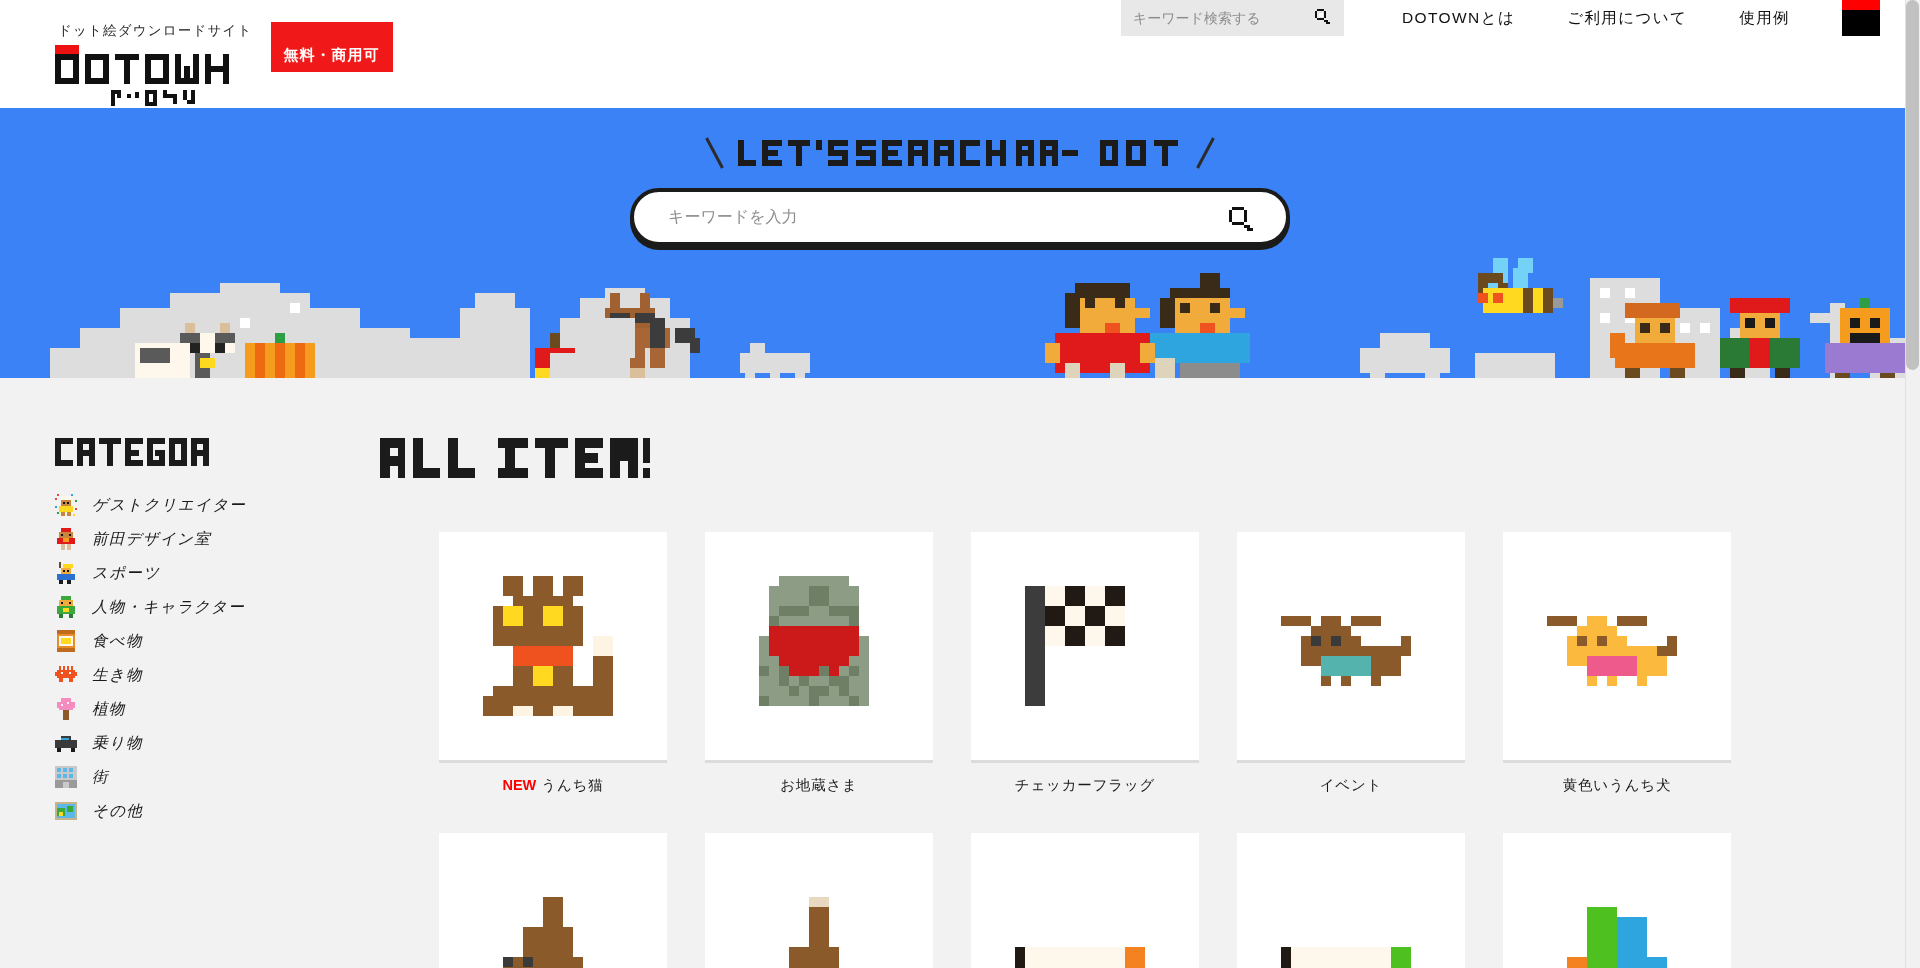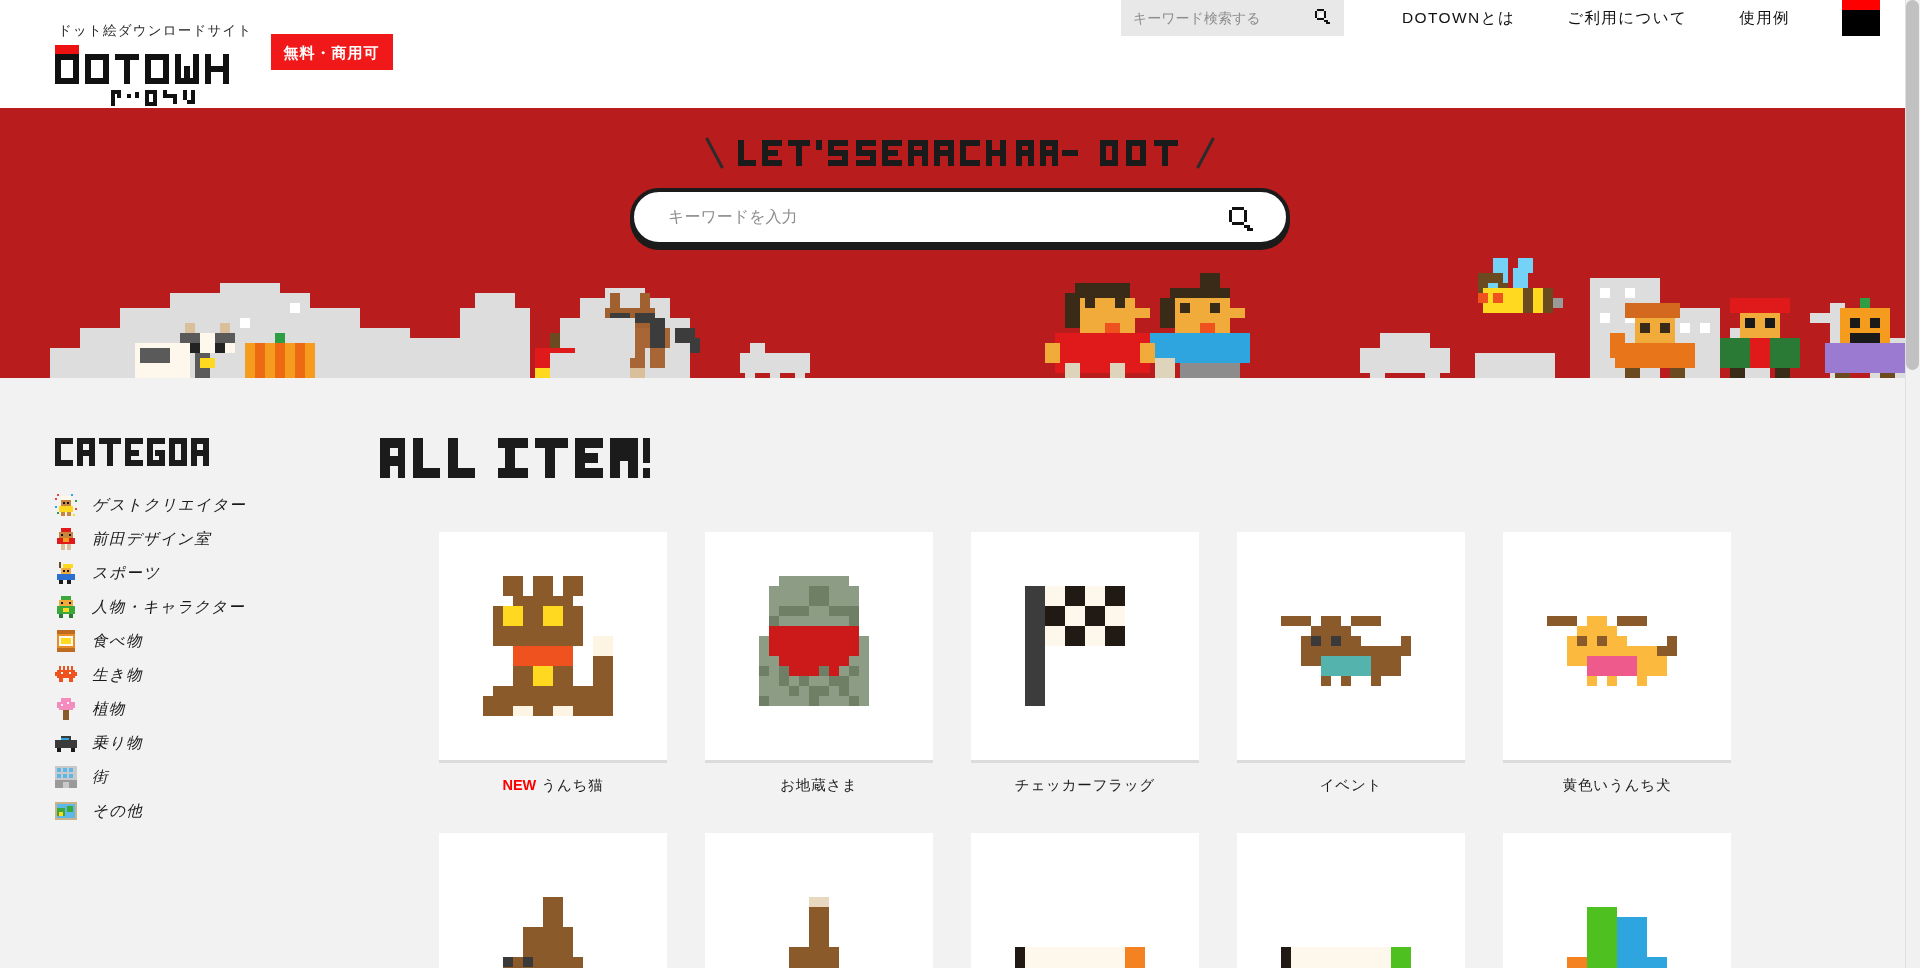--- a/index.html
+++ b/index.html
@@ -15,33 +15,33 @@
 
   
   .header {
     position: relative;
     height: 108px;
     background: #ffffff;
     display: flex;
     align-items: flex-start;
     padding: 0 40px 0 55px;
   }
-  .brand { position: relative; padding-top: 22px; display:flex; align-items:center; gap: 18px; }
+  .brand { position: relative; padding-top: 22px; display:flex; align-items:flex-start; gap: 18px; }
   .brand-col { display: flex; flex-direction: column; }
   .tagline {
     font-size: 13.5px; letter-spacing: 1.2px; color: #2b2b2b;
     margin-left: 3px; margin-bottom: 5px; white-space: nowrap;
   }
   .logo-wrap { position: relative; width: 192px; }
   .logo-main { display:block; }
   .logo-sub { display:block; margin: 3px 0 0 56px; }
   .free-badge {
     background: #f01818; color: #fff;
     font-size: 15px; font-weight: bold; letter-spacing: 1px;
-    padding: 10px 13px 7px; white-space: nowrap;
+    padding: 24px 13px 7px; white-space: nowrap;
     margin-bottom: 25px;
   }
 
   .nav-right {
     margin-left: auto;
     display: flex; align-items: center; gap: 0;
   }
   .header-search {
     position: relative;
     width: 223px; height: 36px;
@@ -66,21 +66,21 @@
   .menu-box {
     width: 38px; height: 36px; position: relative; cursor: pointer;
   }
   .menu-box .top { position:absolute; left:0; top:0; width:38px; height:10px; background:#ff0000; }
   .menu-box .bot { position:absolute; left:0; top:10px; width:38px; height:26px; background:#000; }
 
   
   .hero {
     position: relative;
     height: 270px;
-    background: #b91c1c;
+    background: #3b82f6;
     overflow: hidden;
   }
   .hero-title {
     position: absolute; left: 0; right: 0; top: 28px;
     display: flex; justify-content: center; align-items: center; gap: 22px;
   }
   .slash {
     width: 3px; height: 34px; background: #2b2b2b;
   }
   .slash.l { transform: rotate(-28deg); }

